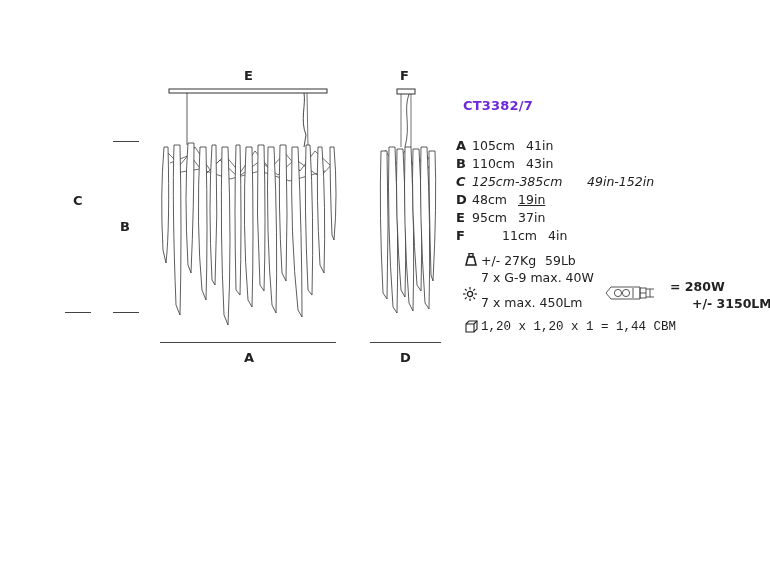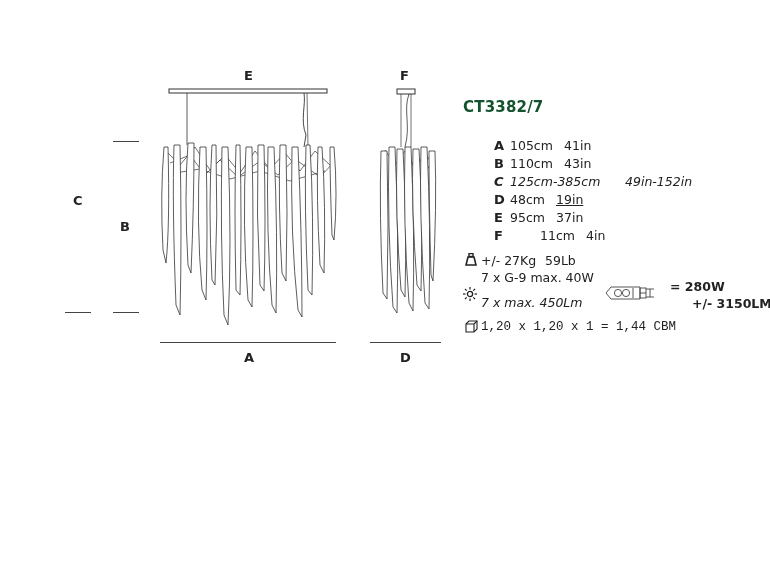--- a/index.html
+++ b/index.html
@@ -1,22 +1,22 @@
 <!DOCTYPE html>
 <html><head>
   <meta charset="utf-8">
   <style>
     html, body { margin:0; padding:0; background:#ffffff; }
     body { width:770px; height:578px; position:relative; overflow:hidden;
            font-family:"DejaVu Sans", sans-serif; color:#1a1a1a; }
     .abs { position:absolute; }
     .lbl { font-weight:bold; font-size:13px; color:#222; }
     .dimline { position:absolute; background:#444; height:1px; }
-    .title { left:463px; top:98px; font-size:15px; font-weight:bold; letter-spacing:0.2px; color:#14532d; }
-    .spec { position:absolute; left:494px; font-size:12.5px; color:#222; white-space:nowrap; }
+    .title { left:463px; top:98px; font-size:13px; font-weight:bold; letter-spacing:0.2px; color:#6d28d9; }
+    .spec { position:absolute; left:456px; font-size:12.5px; color:#222; white-space:nowrap; }
     .spec .k { display:inline-block; width:16px; font-weight:bold; font-size:13px; }
     .spec .cm { display:inline-block; width:54px; }
     .spec .cm.wide { width:115px; }
     .icon { position:absolute; }
     .bold { font-weight:bold; }
     svg { display:block; }
   </style>
 </head>
 <body>
 
@@ -129,21 +129,21 @@
         <line x1="7" y1="11.5" x2="7" y2="14"></line>
       <line x1="0" y1="7" x2="2.5" y2="7"></line>
         <line x1="11.5" y1="7" x2="14" y2="7"></line>
       <line x1="2" y1="2" x2="3.7" y2="3.7"></line>
         <line x1="10.3" y1="10.3" x2="12" y2="12"></line>
       <line x1="12" y1="2" x2="10.3" y2="3.7"></line>
         <line x1="3.7" y1="10.3" x2="2" y2="12"></line>
     </g>
   </svg>
   <div class="spec" style="left:481px;top:270px;">7 x G-9 max. 40W</div>
-  <div class="spec" style="left:481px;top:295px;font-style:italic;">7 x max. 450Lm</div>
+  <div class="spec" style="left:481px;top:295px;">7 x max. 450Lm</div>
 
   <svg class="icon" style="left:604px;top:285px;" width="56" height="16" viewBox="0 0 56 16">
     <path d="M2 8 L7 2 L36 2 L36 14 L7 14 Z" fill="none" stroke="#444" stroke-width="0.9"></path>
     <circle cx="14" cy="8" r="3.6" fill="none" stroke="#444" stroke-width="0.9"></circle>
     <circle cx="22" cy="8" r="3.6" fill="none" stroke="#444" stroke-width="0.9"></circle>
     <line x1="29" y1="3" x2="29" y2="13" stroke="#444" stroke-width="0.9"></line>
     <rect x="36" y="3" width="6" height="10" fill="none" stroke="#444" stroke-width="0.9"></rect>
     <line x1="36" y1="8" x2="42" y2="8" stroke="#444" stroke-width="0.9"></line>
     <path d="M42 4 L50 4 M42 12 L50 12 M46 4 L46 12" stroke="#444" stroke-width="0.9" fill="none"></path>
   </svg>

